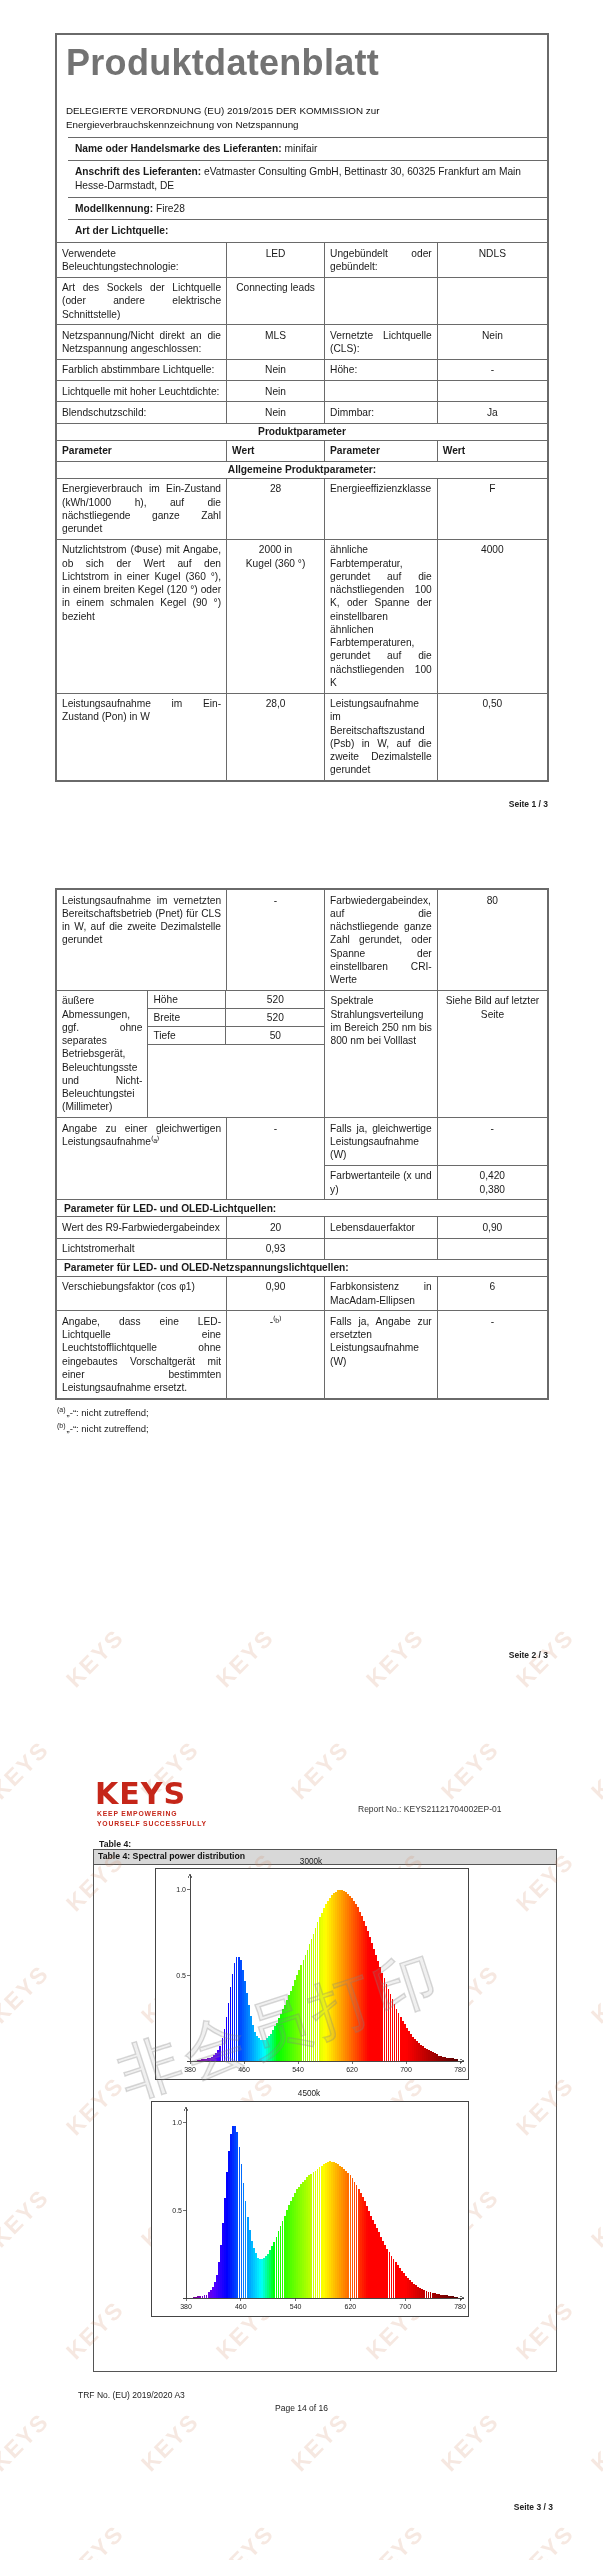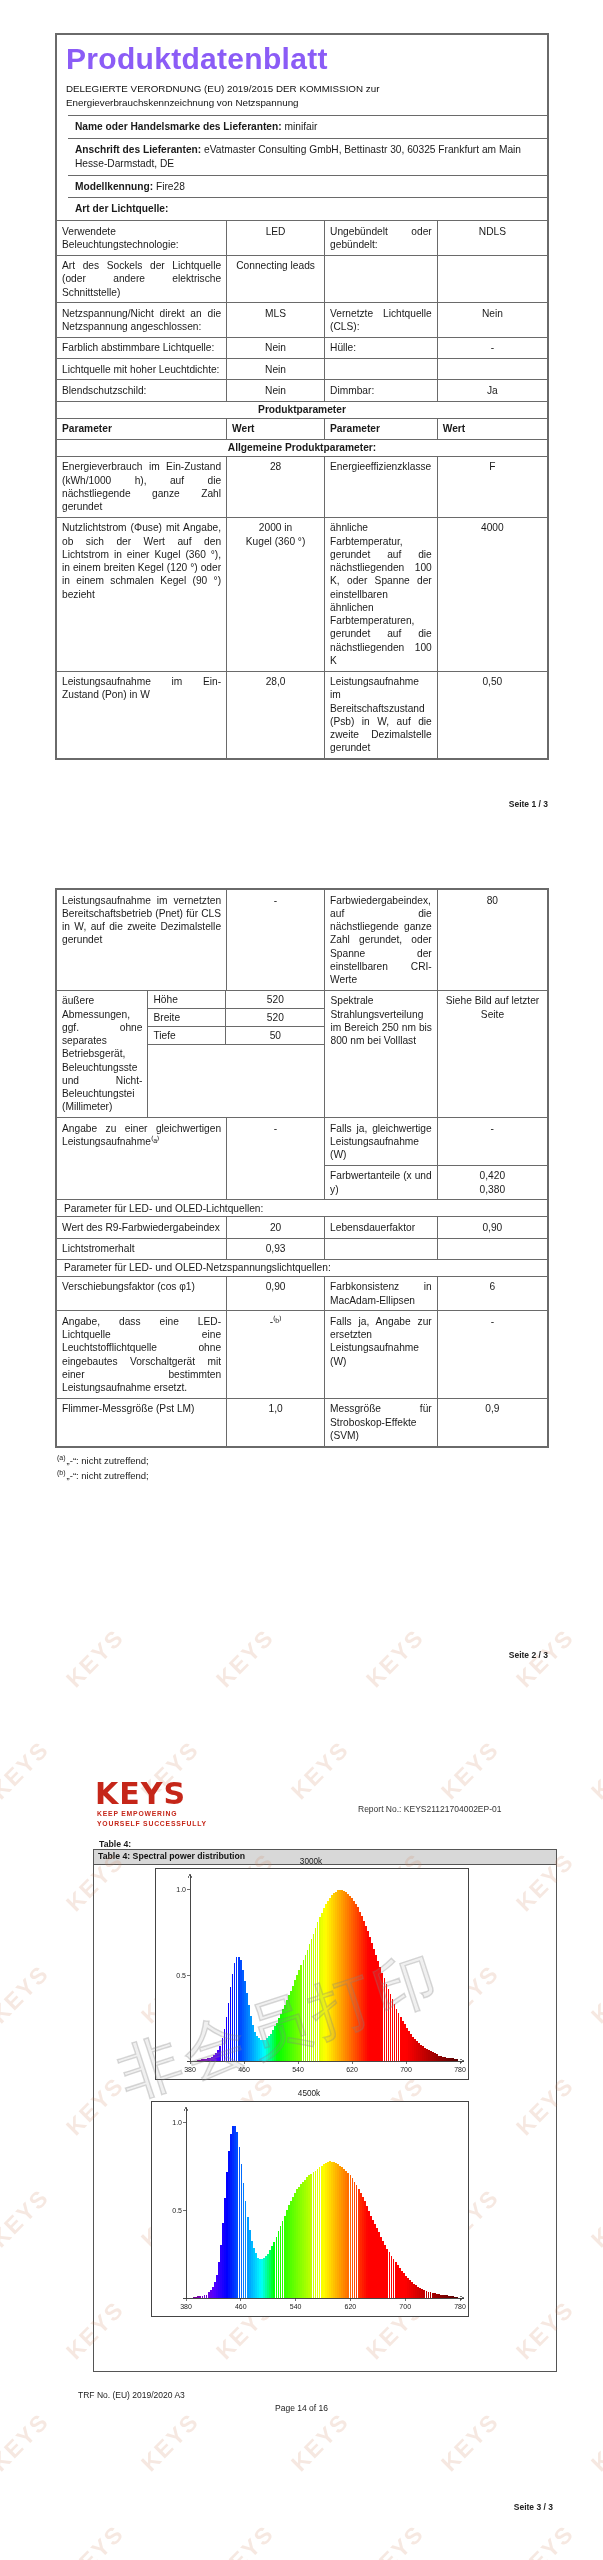--- a/index.html
+++ b/index.html
@@ -3,33 +3,33 @@
 <meta charset="utf-8">
 <style>
   html,body{margin:0;padding:0;background:#ffffff;}
   #doc{position:relative;width:603px;height:2560px;background:#ffffff;overflow:hidden;
        font-family:"Liberation Sans",sans-serif;color:#1a1a1a;}
   .page{position:absolute;left:55px;width:494px;background:#ffffff;z-index:2;}
   #page1{top:33px;}
   #page2{top:888px;}
   .box{border:2px solid #6a6a6a;background:#fff;}
   .titleblock{padding:7px 9px 6px 9px;}
-  .title{font-size:30px;font-weight:bold;color:#8b5cf6;letter-spacing:.3px;margin-bottom:6px;}
+  .title{font-size:36px;font-weight:bold;color:#737373;letter-spacing:.3px;margin-bottom:20px;}
   .reg{font-size:9.8px;line-height:1.4;color:#111;}
-  .trow{display:flex;border-top:1px solid #6a6a6a;align-items:stretch;justify-content:flex-end;}
+  .trow{display:flex;border-top:1px solid #6a6a6a;align-items:stretch;}
   .irow{border-top:1px solid #6a6a6a;padding:4px 7px;font-size:10.2px;line-height:1.35;margin-left:11px;}
   .irow .lab{font-weight:bold;}
   .cell{padding:3.5px 5px;font-size:10.2px;line-height:1.3;box-sizing:border-box;}
   .bl{border-left:1px solid #6a6a6a;}
   .c1{width:34.5%;}.c2{width:20%;}.c3{width:23%;}.c4{width:22.5%;}
   .j{text-align:justify;}
   .val{text-align:center;}
   .pre{white-space:pre-line;}
   .hdr{font-weight:bold;text-align:center;padding:2.5px 5px;font-size:10.2px;}
-  .sec{font-weight:normal;padding:2.5px 7px;font-size:10.2px;}
+  .sec{font-weight:bold;padding:2.5px 7px;font-size:10.2px;}
   .bold{font-weight:bold;}
   .stack{display:flex;flex-direction:column;}
   .srow{display:flex;flex:1;}
   .srow + .srow{border-top:1px solid #6a6a6a;}
   .dimmid{display:flex;flex-direction:column;}
   .dimrow{display:flex;border-bottom:1px solid #6a6a6a;}
   .dimk{width:43%;padding:3px 5px;font-size:10.2px;}
   .dimv{width:57%;padding:3px 5px;font-size:10.2px;text-align:center;border-left:1px solid #6a6a6a;}
   .dimfill{flex:1;}
   .fnotes{margin-top:5px;padding-left:2px;}
@@ -98,21 +98,21 @@
       </div>
       <div class="trow">
         <div class="cell c1 j">Netzspannung/Nicht direkt an die Netzspannung angeschlossen:</div>
         <div class="cell c2 val bl">MLS</div>
         <div class="cell c3 j bl">Vernetzte Lichtquelle (CLS):</div>
         <div class="cell c4 val bl">Nein</div>
       </div>
       <div class="trow">
         <div class="cell c1 j">Farblich abstimmbare Lichtquelle:</div>
         <div class="cell c2 val bl">Nein</div>
-        <div class="cell c3 j bl">Hülle:</div>
+        <div class="cell c3 j bl">Höhe:</div>
         <div class="cell c4 val bl">-</div>
       </div>
       <div class="trow">
         <div class="cell c1 j">Lichtquelle mit hoher Leuchtdichte:</div>
         <div class="cell c2 val bl">Nein</div>
         <div class="cell c3 j bl"></div>
         <div class="cell c4 val bl"></div>
       </div>
       <div class="trow">
         <div class="cell c1 j">Blendschutzschild:</div>
@@ -225,26 +225,20 @@
         <div class="cell c1 j">Verschiebungsfaktor (cos φ1)</div>
         <div class="cell c2 val bl">0,90</div>
         <div class="cell c3 j bl">Farbkonsistenz in MacAdam-Ellipsen</div>
         <div class="cell c4 val bl">6</div>
       </div>
       <div class="trow">
         <div class="cell c1 j">Angabe, dass eine LED-Lichtquelle eine Leuchtstofflichtquelle ohne eingebautes Vorschaltgerät mit einer bestimmten Leistungsaufnahme ersetzt.</div>
         <div class="cell c2 val bl">-⁽ᵇ⁾</div>
         <div class="cell c3 j bl">Falls ja, Angabe zur ersetzten Leistungsaufnahme (W)</div>
         <div class="cell c4 val bl">-</div>
-      </div>
-      <div class="trow">
-        <div class="cell c1 j">Flimmer-Messgröße (Pst LM)</div>
-        <div class="cell c2 val bl">1,0</div>
-        <div class="cell c3 j bl">Messgröße für Stroboskop-Effekte (SVM)</div>
-        <div class="cell c4 val bl">0,9</div>
       </div>
     </div>
     <div class="fnotes">
       <div class="fnote">
         <span class="sup">(a)</span><span>„-“: nicht zutreffend;</span>
       </div>
       <div class="fnote">
         <span class="sup">(b)</span><span>„-“: nicht zutreffend;</span>
       </div>
     </div>

